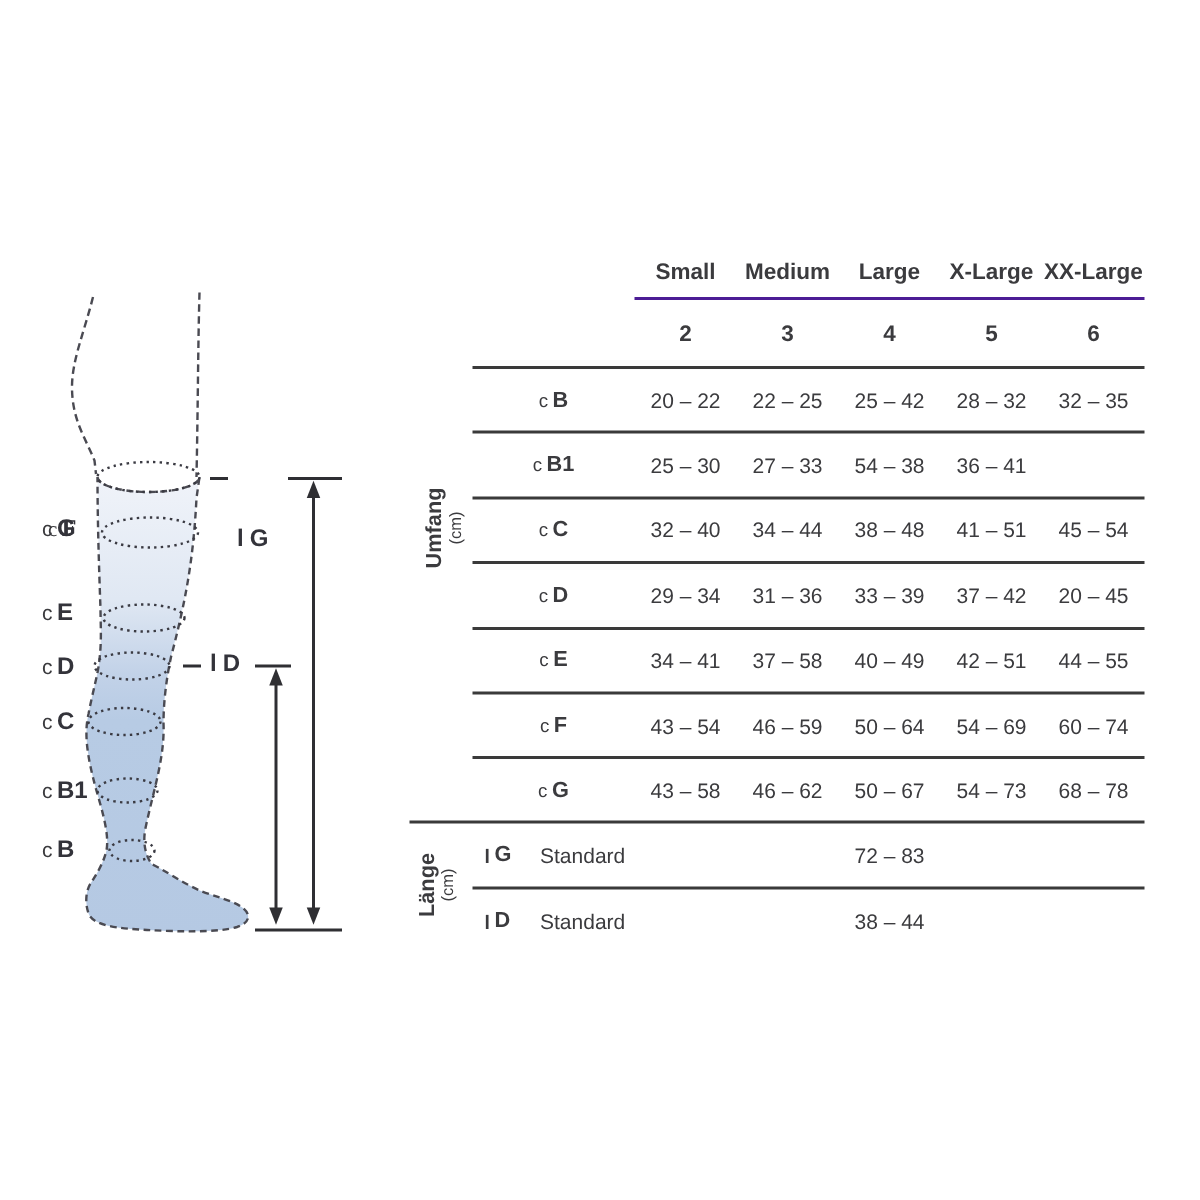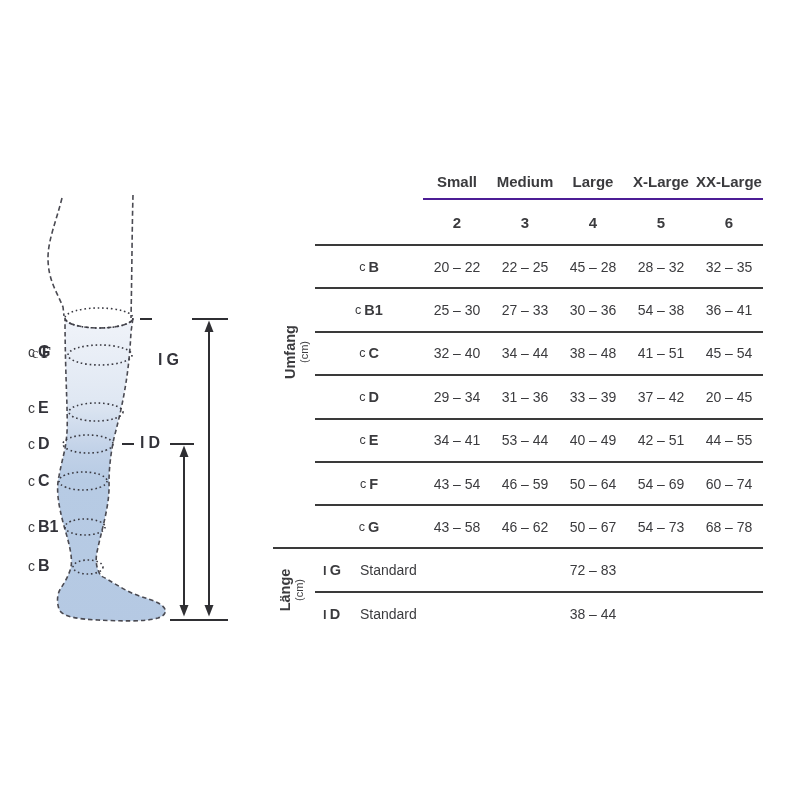--- a/index.html
+++ b/index.html
@@ -133,32 +133,31 @@
   </div>
 
   <div class="umfang-rows">
     <div class="m-row">
       <div class="label">
           <span class="pre">c</span>
           <span class="ltr">B</span>
         </div>
       <div class="val">20 – 22</div>
       <div class="val">22 – 25</div>
-      <div class="val">45 – 28</div>
+      <div class="val">25 – 42</div>
       <div class="val">28 – 32</div>
       <div class="val">32 – 35</div>
     </div>
     <div class="m-row">
       <div class="label">
           <span class="pre">c</span>
           <span class="ltr">B1</span>
         </div>
       <div class="val">25 – 30</div>
       <div class="val">27 – 33</div>
-      <div class="val">30 – 36</div>
       <div class="val">54 – 38</div>
       <div class="val">36 – 41</div>
     </div>
     <div class="m-row">
       <div class="label">
           <span class="pre">c</span>
           <span class="ltr">C</span>
         </div>
       <div class="val">32 – 40</div>
       <div class="val">34 – 44</div>
@@ -176,21 +175,21 @@
       <div class="val">33 – 39</div>
       <div class="val">37 – 42</div>
       <div class="val">20 – 45</div>
     </div>
     <div class="m-row">
       <div class="label">
           <span class="pre">c</span>
           <span class="ltr">E</span>
         </div>
       <div class="val">34 – 41</div>
-      <div class="val">53 – 44</div>
+      <div class="val">37 – 58</div>
       <div class="val">40 – 49</div>
       <div class="val">42 – 51</div>
       <div class="val">44 – 55</div>
     </div>
     <div class="m-row">
       <div class="label">
           <span class="pre">c</span>
           <span class="ltr">F</span>
         </div>
       <div class="val">43 – 54</div>

